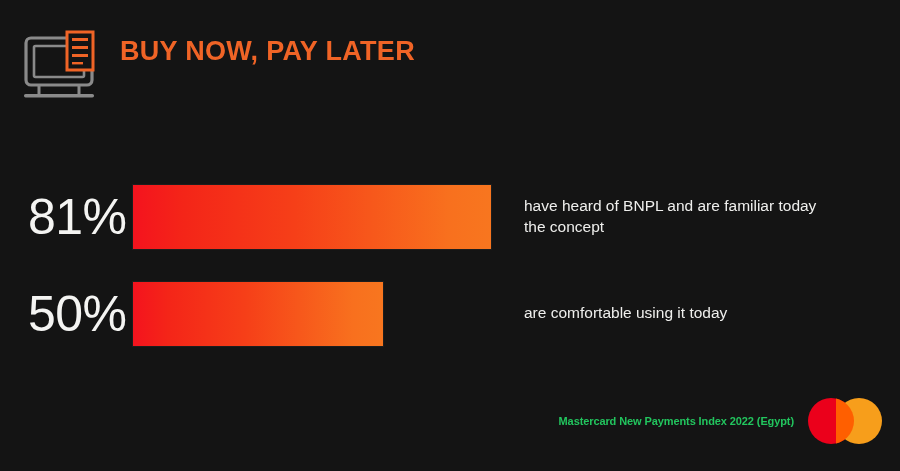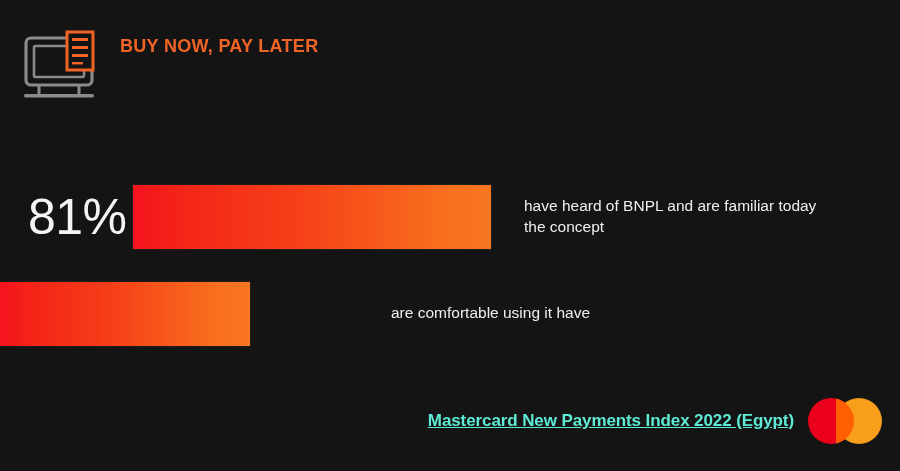--- a/index.html
+++ b/index.html
@@ -35,21 +35,21 @@
     position: relative;
     flex: 0 0 auto;
     margin-top: 2px;
   }
   .header-text {
     margin-left: 12px;
     padding-top: 8px;
   }
   .title {
     color: #F06426;
-    font-size: 18px;
+    font-size: 27px;
     font-weight: bold;
     letter-spacing: 0.3px;
     line-height: 1.12;
     margin: 0;
     white-space: nowrap;
   }
   .subtitle {
     color: #F1F1EF;
     font-size: 21px;
     font-weight: 300;
@@ -103,26 +103,25 @@
 
   
   .footer {
     position: absolute;
     right: 18px;
     bottom: 27px;
     display: flex;
     align-items: center;
   }
   .footer-text {
-    color: #5eead4;
-    font-size: 17px;
+    color: #22c55e;
+    font-size: 11px;
     font-weight: bold;
     letter-spacing: -0.1px;
     white-space: nowrap;
-    text-decoration: underline;
   }
   .mc-logo {
     position: relative;
     width: 74px;
     height: 46px;
     margin-left: 14px;
     flex: 0 0 auto;
   }
   .mc-circle {
     position: absolute;
@@ -190,24 +189,25 @@
 
     <div class="stat-row">
       <div class="stat-value">81%</div>
       <div class="stat-bar-wrap">
         <div class="stat-bar" style="width:358px"></div>
       </div>
       <div class="stat-desc">have heard of BNPL and are familiar today the concept</div>
     </div>
 
     <div class="stat-row">
+      <div class="stat-value">50%</div>
       <div class="stat-bar-wrap">
         <div class="stat-bar" style="width:250px"></div>
       </div>
-      <div class="stat-desc">are comfortable using it have</div>
+      <div class="stat-desc">are comfortable using it today</div>
     </div>
 
   </div>
 
   <div class="footer">
     <div class="footer-text">Mastercard New Payments Index 2022 (Egypt)</div>
     <div class="mc-logo">
       <div class="mc-circle mc-red"></div>
       <div class="mc-circle mc-amber"></div>
       <div class="mc-overlap"></div>

